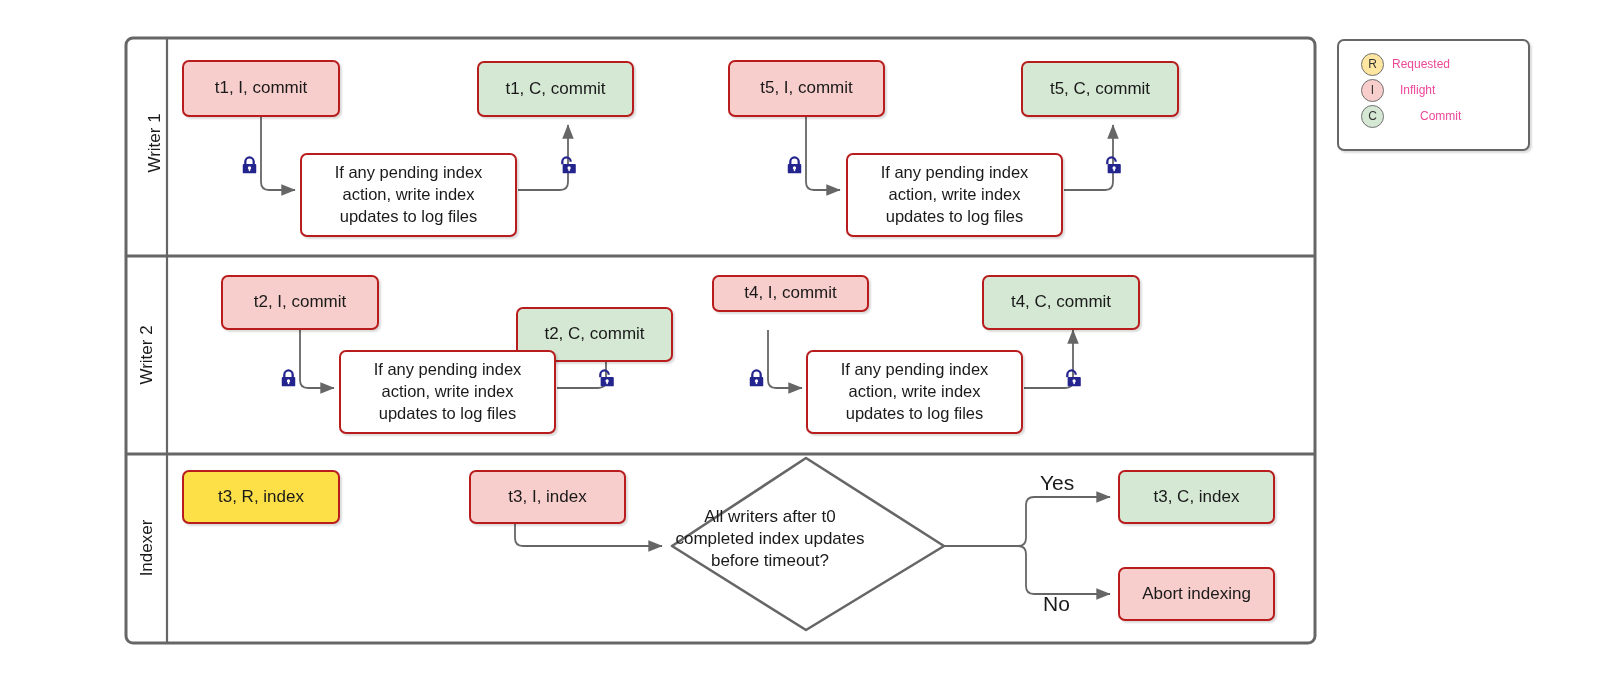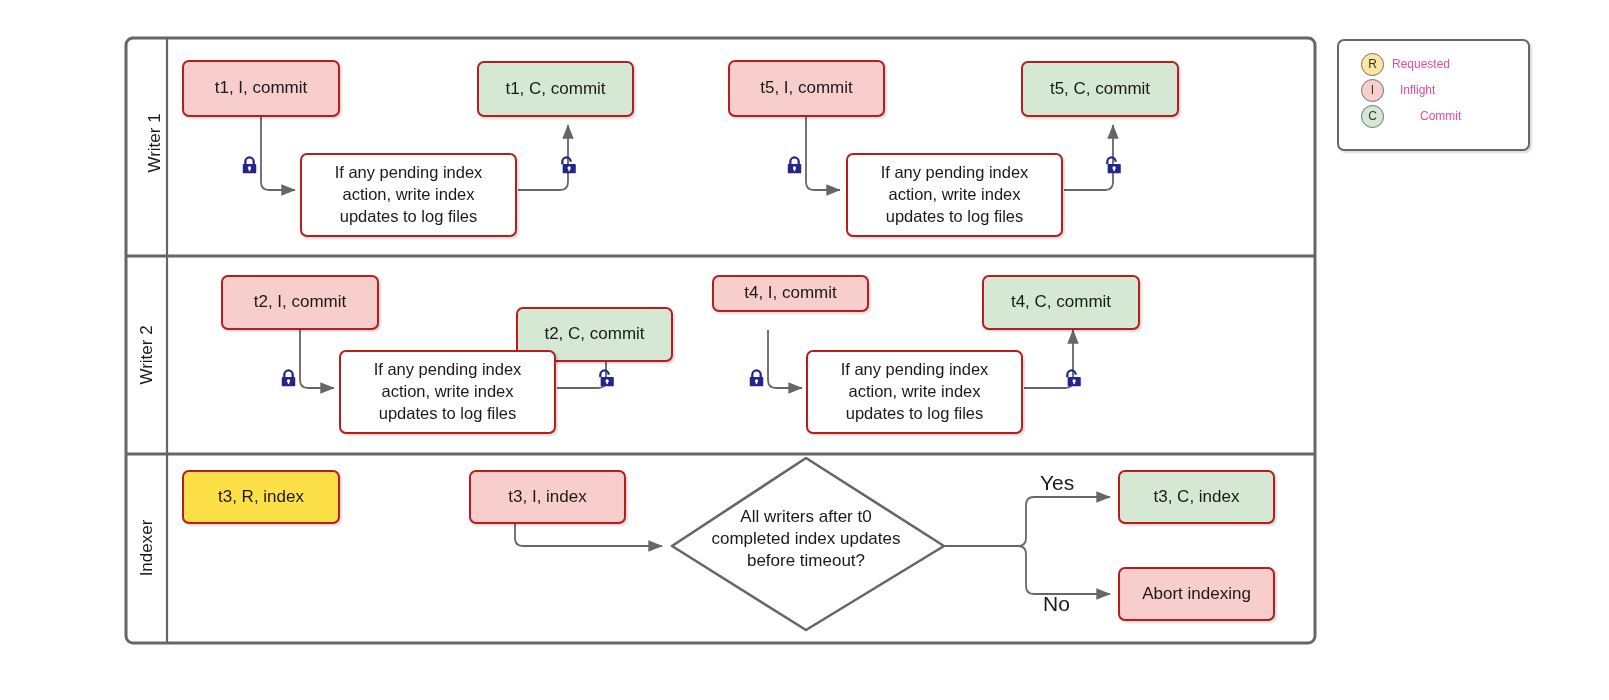--- a/index.html
+++ b/index.html
@@ -181,21 +181,21 @@
     <span>If any pending index</span>
     <span>action, write index</span>
     <span>updates to log files</span>
   </div>
 
   <div class="node requested" style="left:182px; top:470px; width:158px; height:54px;">t3, R, index</div>
   <div class="node inflight" style="left:437px; top:470px; width:157px; height:54px;margin-left:32px;">t3, I, index</div>
   <div class="node commit" style="left:1118px; top:470px; width:157px; height:54px;">t3, C, index</div>
   <div class="node inflight" style="left:1118px; top:567px; width:157px; height:54px;">Abort indexing</div>
 
-  <div class="diamond-text" style="left:676px; top:506px; width:260px;">
+  <div class="diamond-text" style="left:640px; top:506px; width:260px;">
     <div>All writers after t0</div>
     <div>completed index updates</div>
     <div>before timeout?</div>
   </div>
 
   <div class="edge-label" style="left:1040px; top:471px;">Yes</div>
   <div class="edge-label" style="left:1043px; top:592px;">No</div>
 
   <div class="lock" style="left:239px; top:155px;">
     <svg viewBox="0 0 24 24" width="21" height="21">

